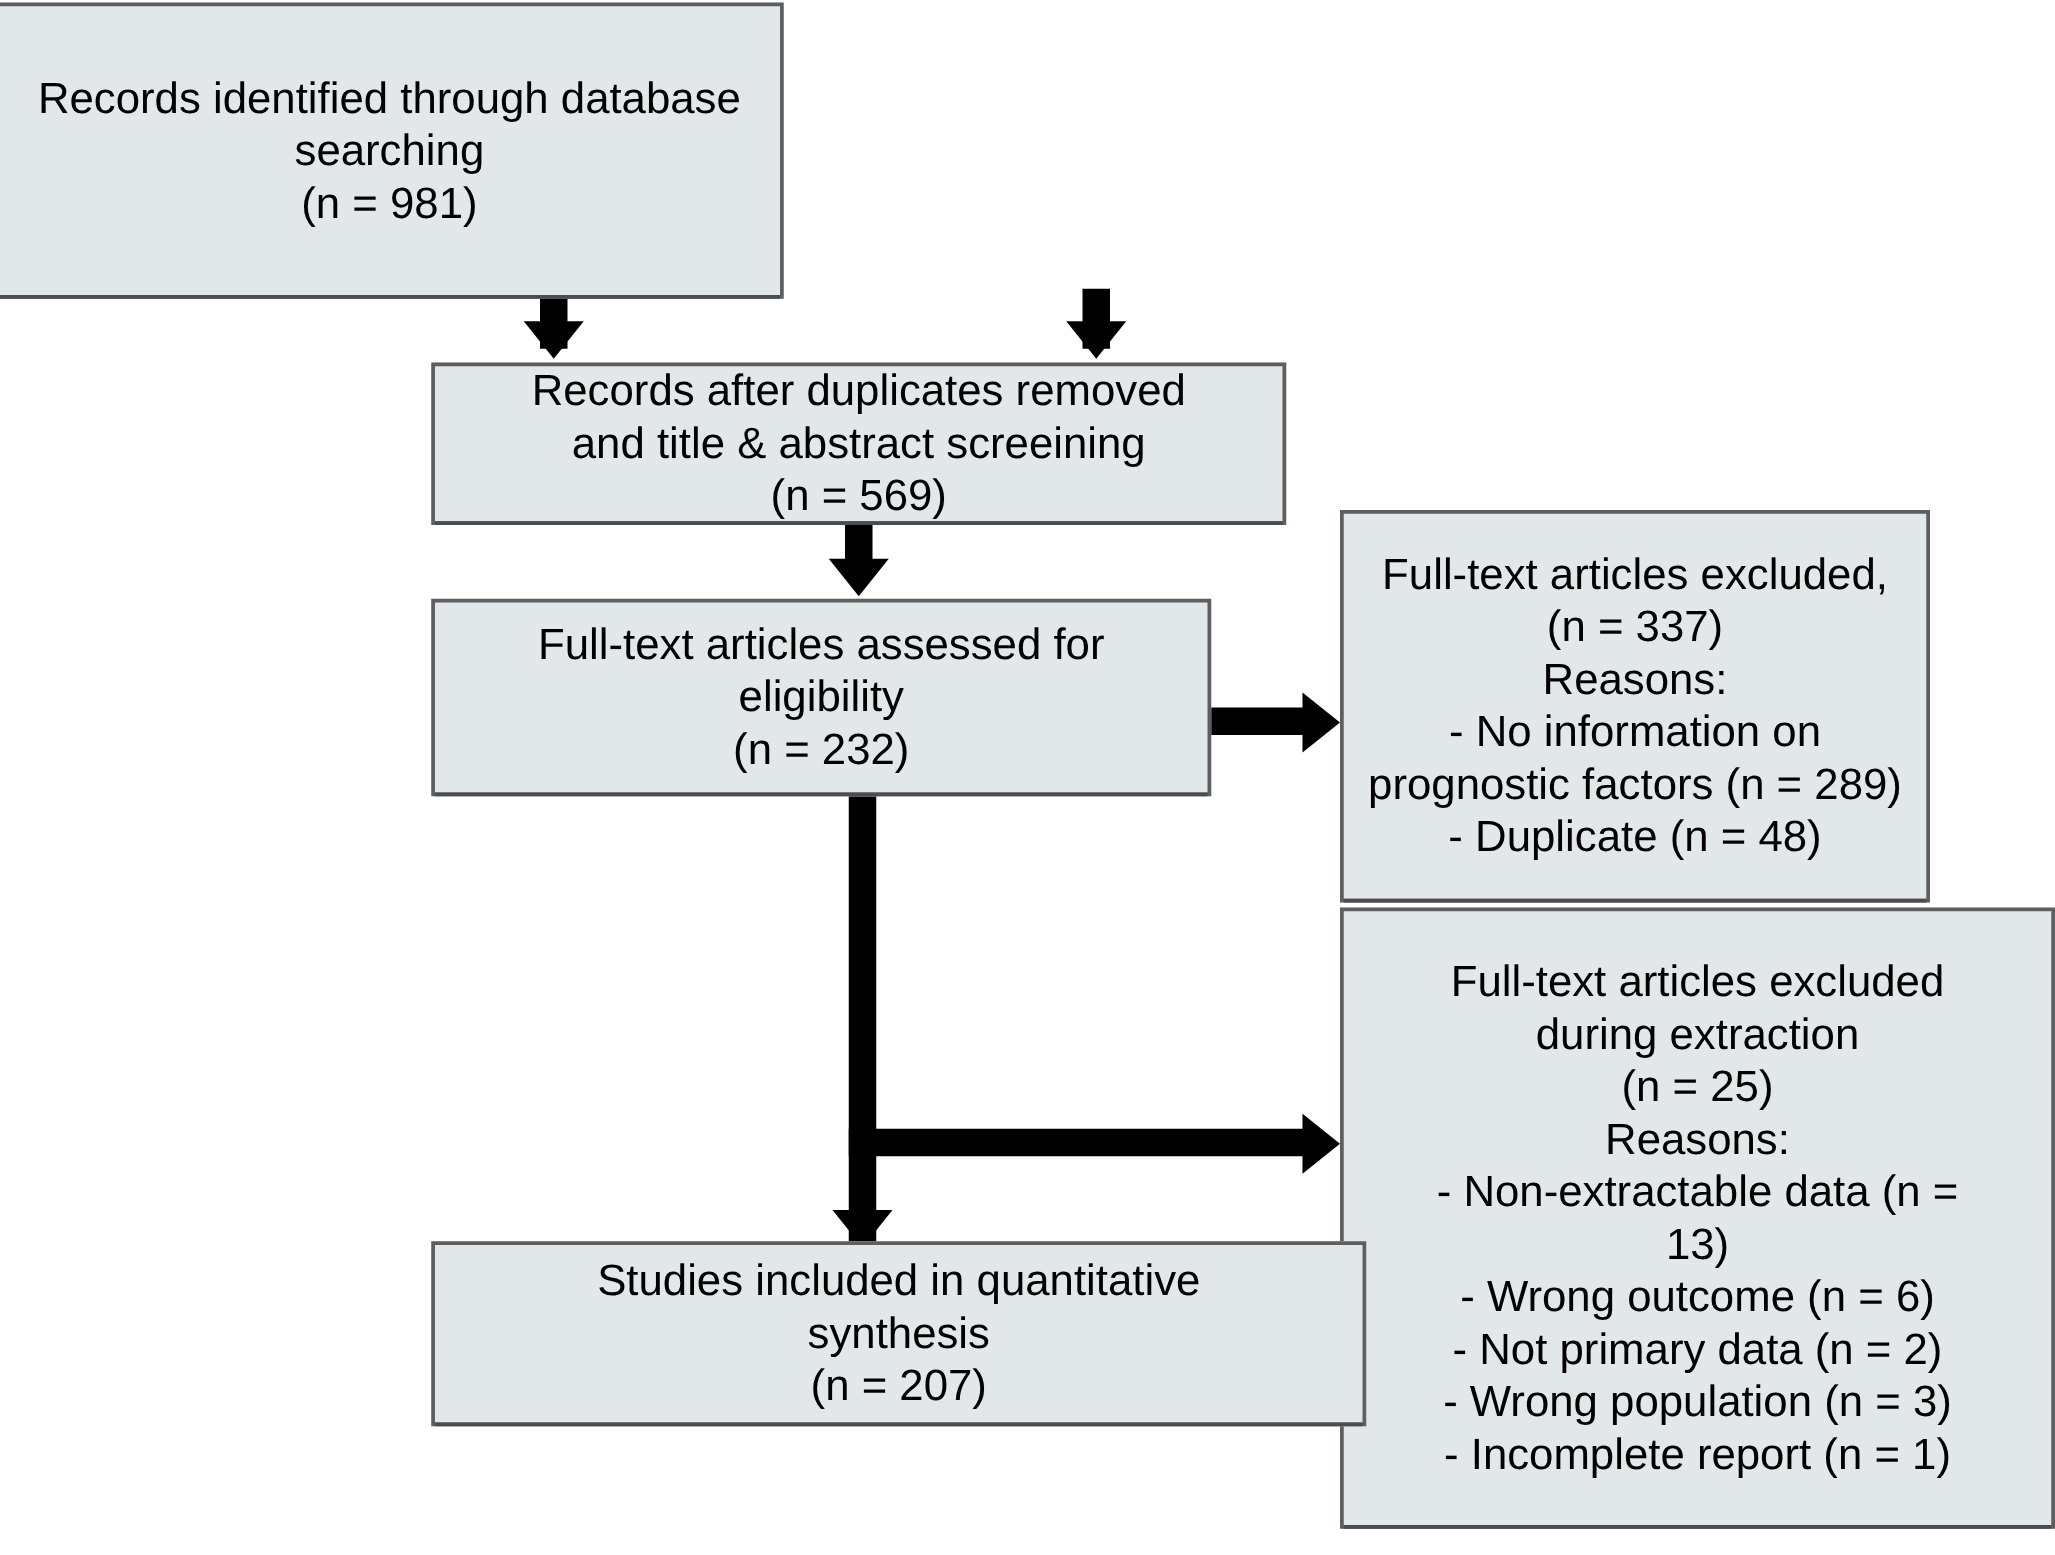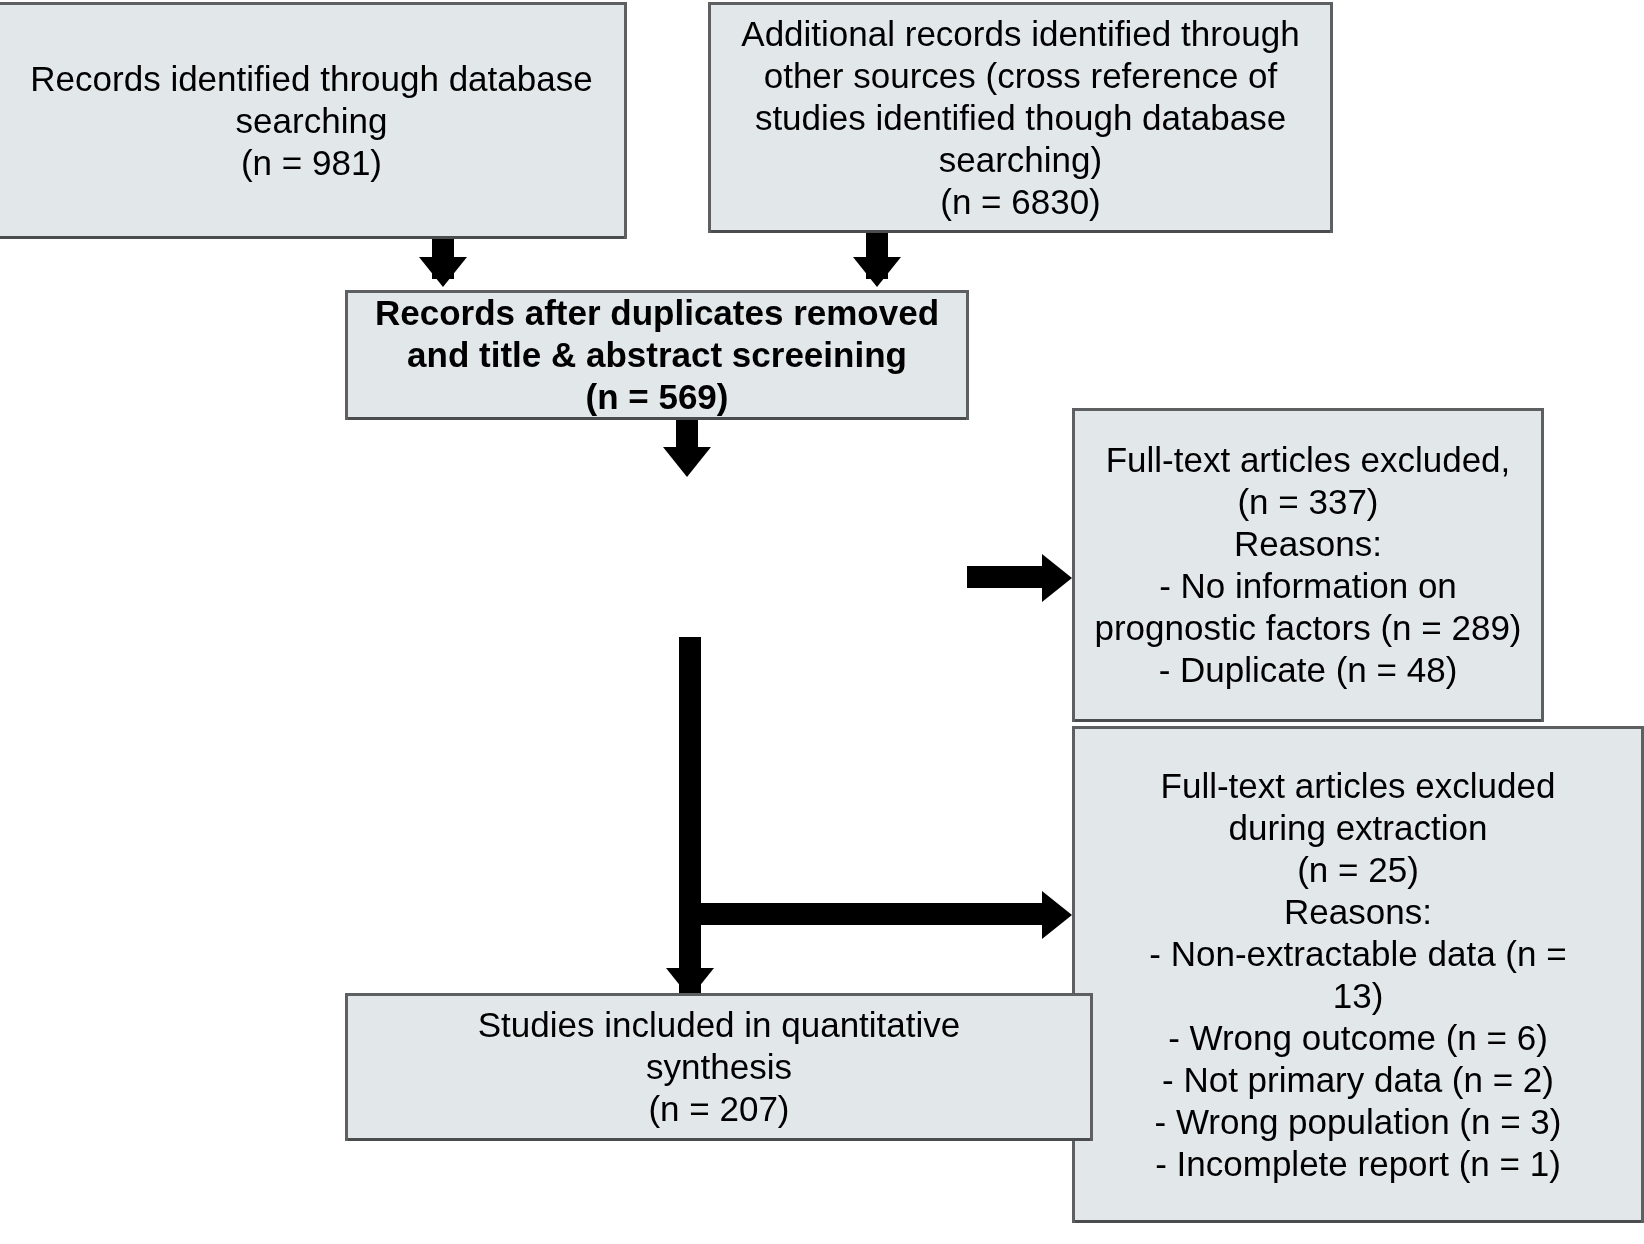--- a/index.html
+++ b/index.html
@@ -87,34 +87,32 @@
   <div class="arrowhead-right" style="left:1042px; top:891px;"></div>
 
   <div class="arrowhead-down" style="left:666px; top:968px;"></div>
 
   <div class="box" style="left:-4px; top:2px; width:631px; height:237px;">
     <span class="txt">Records identified through database
 searching
 (n = 981)</span>
   </div>
 
-  <div class="box" style="left:708px; top:2px; width:625px; height:231px;">
-    <span class="txt">Additional records identified through
-other sources (cross reference of
-studies identified though database
-searching)
-(n = 6830)</span>
-  </div>
 
-  <div class="box" style="left:345px; top:290px; width:624px; height:130px;font-weight:bold;">
+  <div class="box" style="left:345px; top:290px; width:684px; height:130px;">
     <span class="txt">Records after duplicates removed
 and title &amp; abstract screeining
 (n = 569)</span>
   </div>
 
+  <div class="box" style="left:345px; top:479px; width:624px; height:158px;">
+    <span class="txt">Full-text articles assessed for
+eligibility
+(n =  232)</span>
+  </div>
 
   <div class="box" style="left:1072px; top:408px; width:472px; height:314px;">
     <span class="txt">Full-text articles excluded,
 (n = 337)
 Reasons:
 - No information on
 prognostic factors (n = 289)
 - Duplicate (n = 48)</span>
   </div>
 

